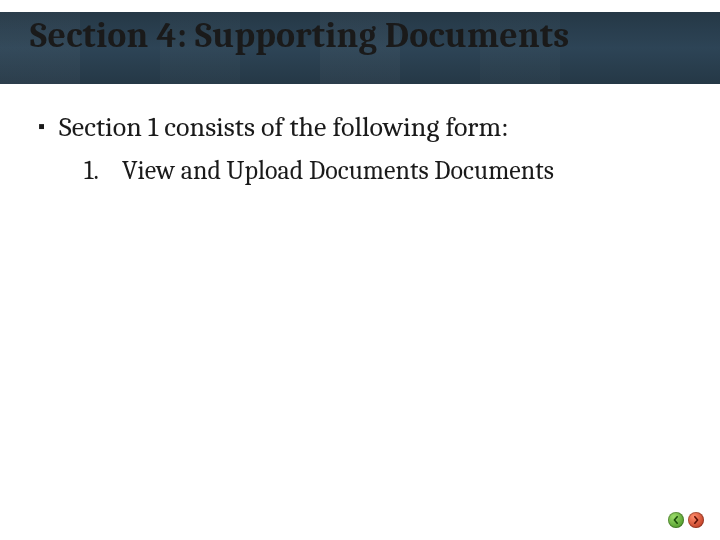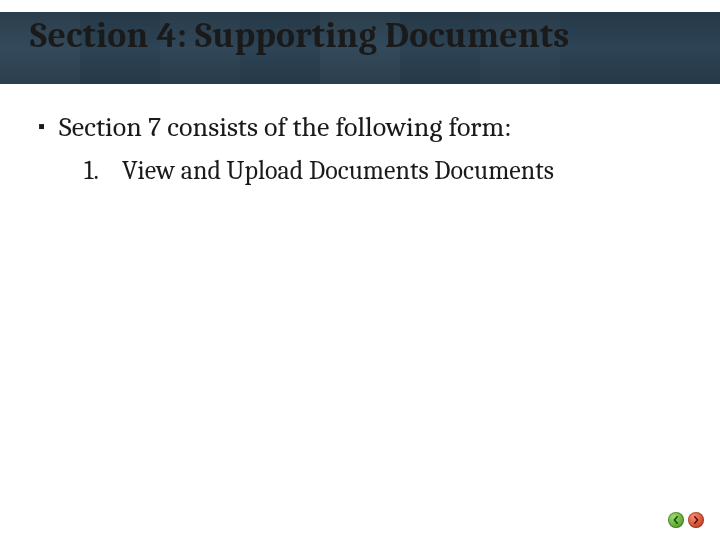--- a/index.html
+++ b/index.html
@@ -90,21 +90,21 @@
 
 <div class="slide">
 
   <div class="header-band"></div>
 
   <h1 class="title">Section 4: Supporting Documents</h1>
 
   <div class="body">
     <div class="bullet-row">
       <span class="marker">▪</span>
-      <span>Section 7 consists of the following form:</span>
+      <span>Section 1 consists of the following form:</span>
     </div>
     <div class="numbered">
       <span class="num">1.</span>
       <span>View and Upload Documents Documents</span>
     </div>
   </div>
 
   <div class="nav">
     <div class="nav-btn nav-prev">
       <svg viewBox="0 0 10 10">

